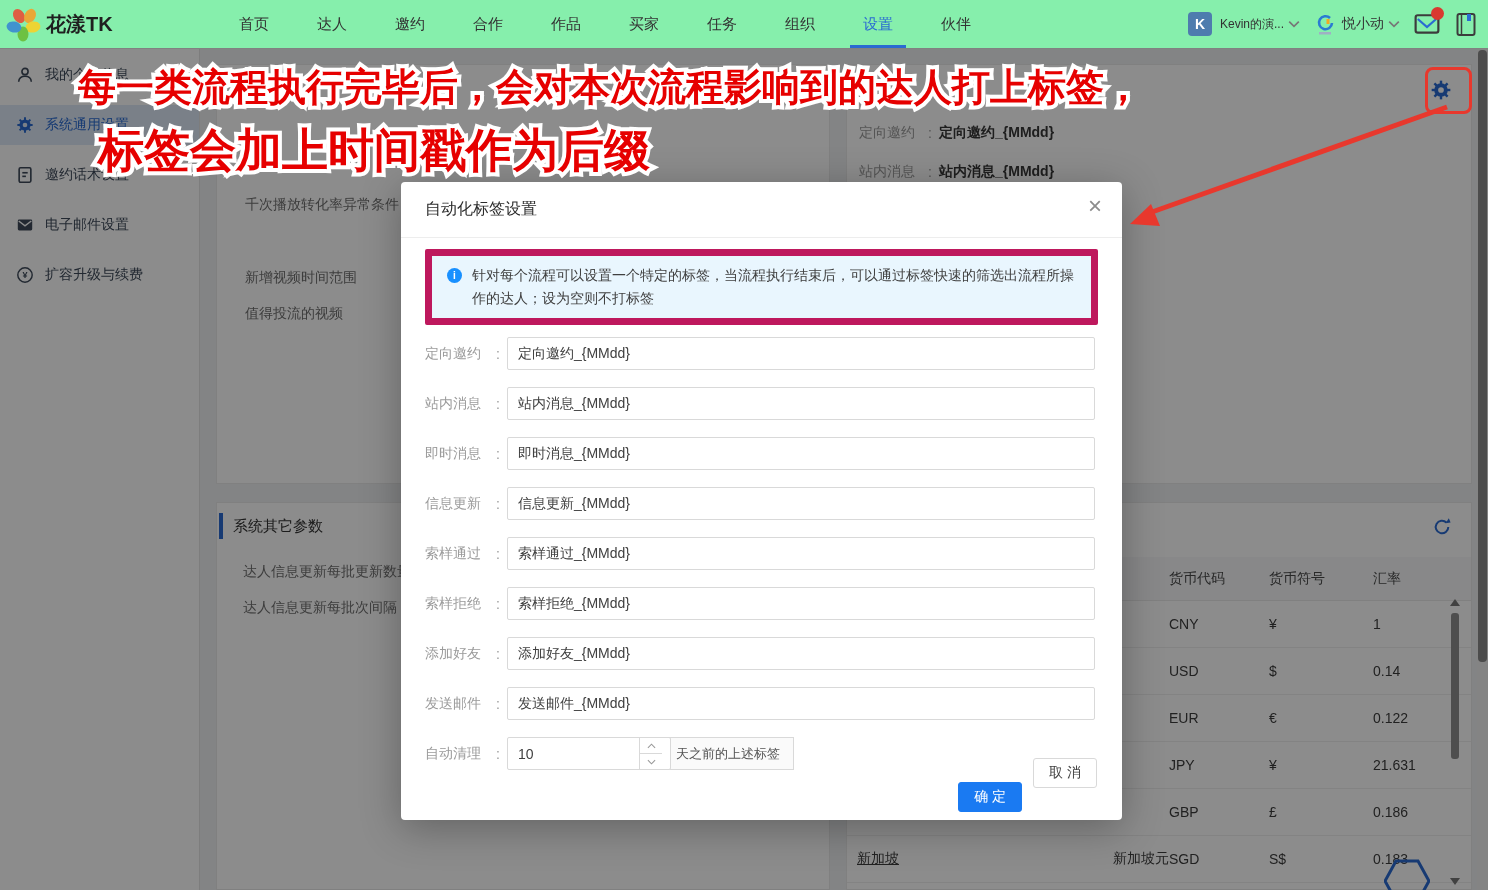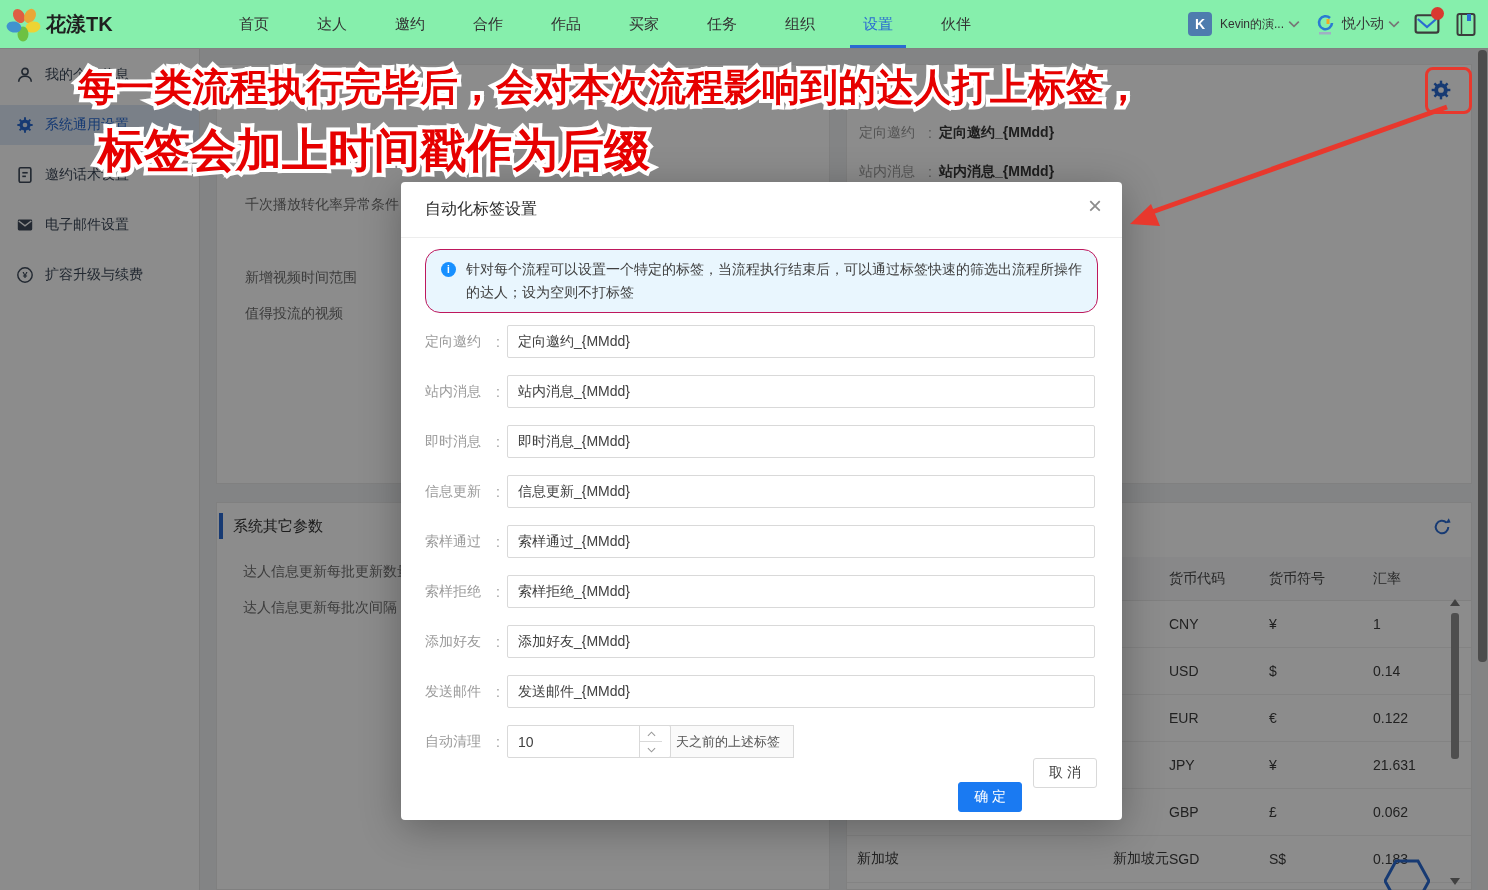--- a/index.html
+++ b/index.html
@@ -49,21 +49,21 @@
   .tag-label{width:62px;color:#9b9b9b;}
   .tag-colon{width:18px;text-align:center;color:#9b9b9b;}
   .tag-value{color:#383838;font-weight:bold;}
   .corner-icon{position:absolute;right:19px;top:14px;width:22px;height:22px;color:#2a6bd2;cursor:pointer;}
 
   
   .tbl{position:absolute;left:0;right:0;top:54px;}
   .tbl-row{display:flex;height:47px;align-items:center;border-bottom:1px solid #eeeeee;
            padding-left:10px;box-sizing:border-box;font-size:14px;color:#3d3d3d;}
   .tbl-head{height:44px;background:#f7f8fa;color:#4a4a4a;border-bottom:1px solid #e9e9e9;}
-  .c1{width:184px;}.c2{width:128px;text-align:right;}.c3{width:100px;}.c4{width:104px;}.c5{flex:1;}
+  .c1{width:184px;text-decoration:underline;}.c2{width:128px;text-align:right;}.c3{width:100px;}.c4{width:104px;}.c5{flex:1;}
   .tbl-scrollbar{position:absolute;right:11px;top:96px;width:10px;height:286px;}
   .tri-up{position:absolute;left:0;top:0;width:0;height:0;border-left:5px solid transparent;
           border-right:5px solid transparent;border-bottom:7px solid #777;}
   .tri-down{position:absolute;left:0;bottom:0;width:0;height:0;border-left:5px solid transparent;
           border-right:5px solid transparent;border-top:7px solid #777;}
   .tbl-thumb{position:absolute;left:1px;top:14px;width:8px;height:146px;background:#8f8f8f;border-radius:3px;}
 
   
   .page-scroll{position:absolute;right:0;top:48px;width:11px;bottom:0;background:#f1f1f1;}
   .page-thumb{position:absolute;left:1px;top:2px;width:9px;height:612px;background:#8a8a8a;border-radius:4px;}
@@ -72,21 +72,21 @@
   .hex-widget{position:absolute;left:1384px;top:858px;width:46px;height:46px;}
 
   
   .overlay{position:absolute;left:0;top:48px;right:0;bottom:0;background:rgba(0,0,0,0.45);z-index:50;}
   .modal{position:absolute;left:401px;top:182px;width:721px;height:638px;background:#fff;
          border-radius:4px;box-shadow:0 8px 40px rgba(0,0,0,0.3);z-index:100;}
   .modal-header{height:55px;border-bottom:1px solid #ededed;position:relative;}
   .modal-title{position:absolute;left:24px;top:17px;font-size:16px;color:#2b2b2b;font-weight:500;}
   .modal-close{position:absolute;right:20px;top:12px;font-size:24px;color:#8c8c8c;cursor:pointer;line-height:1;}
   .modal-body{padding:11px 24px 0;}
-  .alert{background:#e9f6fe;border:1px solid #be185d;border-radius:15px;min-height:62px;box-sizing:border-box;
+  .alert{background:#e9f6fe;border:7px solid #be185d;border-radius:2px;min-height:62px;box-sizing:border-box;
          padding:8px 12px 8px 40px;position:relative;font-size:14px;color:#404040;line-height:23px;margin-bottom:12px;}
   .alert-icon{position:absolute;left:15px;top:12px;width:15px;height:15px;background:#1890ff;border-radius:50%;}
   .alert-icon::after{content:"i";color:#fff;font-size:10px;font-weight:bold;position:absolute;
          left:50%;top:50%;transform:translate(-50%,-52%);}
   .form-row{display:flex;align-items:center;height:33px;margin-bottom:17px;}
   .form-label{width:64px;font-size:14px;color:#9b9b9b;}
   .form-colon{width:18px;text-align:center;font-size:14px;color:#9b9b9b;}
   .form-input{width:588px;height:33px;border:1px solid #d9d9d9;border-radius:2px;padding:0 10px;
          font-size:14px;color:#404040;box-sizing:border-box;font-family:inherit;background:#fff;outline:none;}
   .num-wrap{position:relative;width:156px;height:33px;}
@@ -291,21 +291,21 @@
         <span class="c2"></span>
         <span class="c3">JPY</span>
         <span class="c4">¥</span>
         <span class="c5">21.631</span>
       </div>
       <div class="tbl-row">
         <span class="c1"></span>
         <span class="c2"></span>
         <span class="c3">GBP</span>
         <span class="c4">£</span>
-        <span class="c5">0.062</span>
+        <span class="c5">0.186</span>
       </div>
       <div class="tbl-row">
         <span class="c1">新加坡</span>
         <span class="c2">新加坡元</span>
         <span class="c3">SGD</span>
         <span class="c4">S$</span>
         <span class="c5">0.183</span>
       </div>
     </div>
     <div class="tbl-scrollbar">

